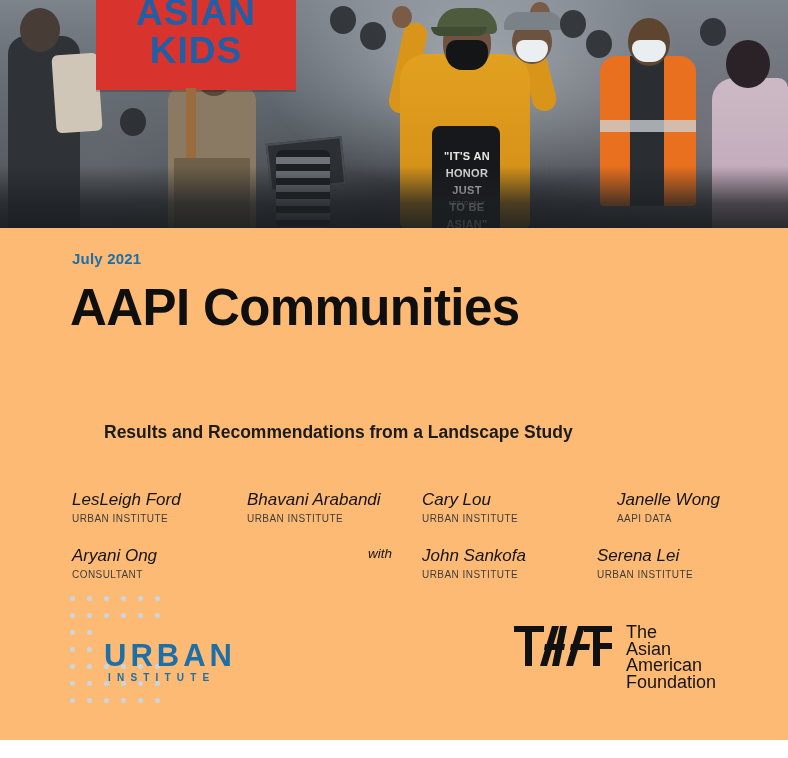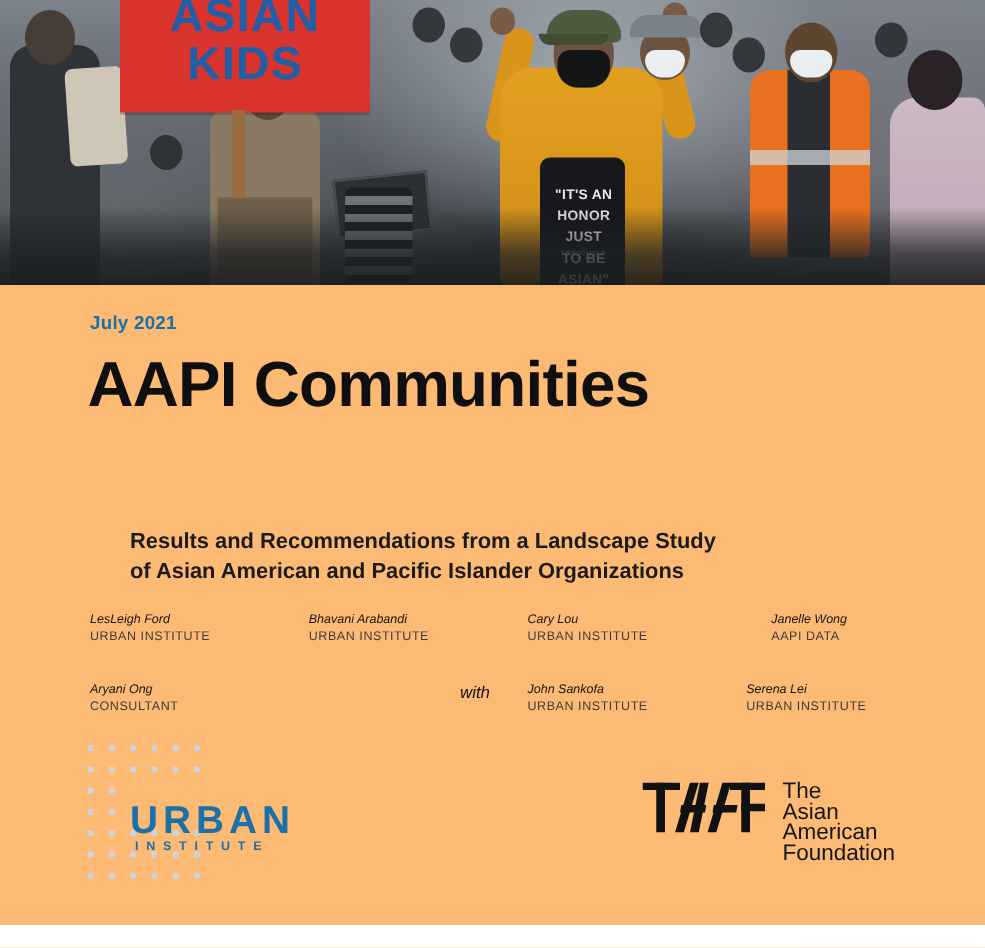--- a/index.html
+++ b/index.html
@@ -344,21 +344,21 @@
   .author-row {
     position: relative;
     height: 56px;
   }
   .author {
     position: absolute;
     top: 0;
   }
   .author .name {
     font-style: italic;
-    font-size: 10px;
+    font-size: 17px;
     color: #141414;
     font-weight: 400;
     white-space: nowrap;
   }
   .author .org {
     margin-top: 3px;
     font-size: 10px;
     letter-spacing: 0.45px;
     color: #3d3d3d;
     text-transform: uppercase;
@@ -503,21 +503,20 @@
   <div class="content">
 
     <div class="date">July 2021</div>
 
     <div class="title">
       <div>AAPI Communities</div>
     </div>
 
     <div class="subtitle">
       <div>Results and Recommendations from a Landscape Study</div>
-      <div>of Asian American and Pacific Islander Organizations</div>
     </div>
 
     <div class="authors">
 
       <div class="author-row">
         <div class="author" style="left:0px;">
           <div class="name">LesLeigh Ford</div>
           <div class="org">URBAN INSTITUTE</div>
         </div>
         <div class="author" style="left:175px;">

